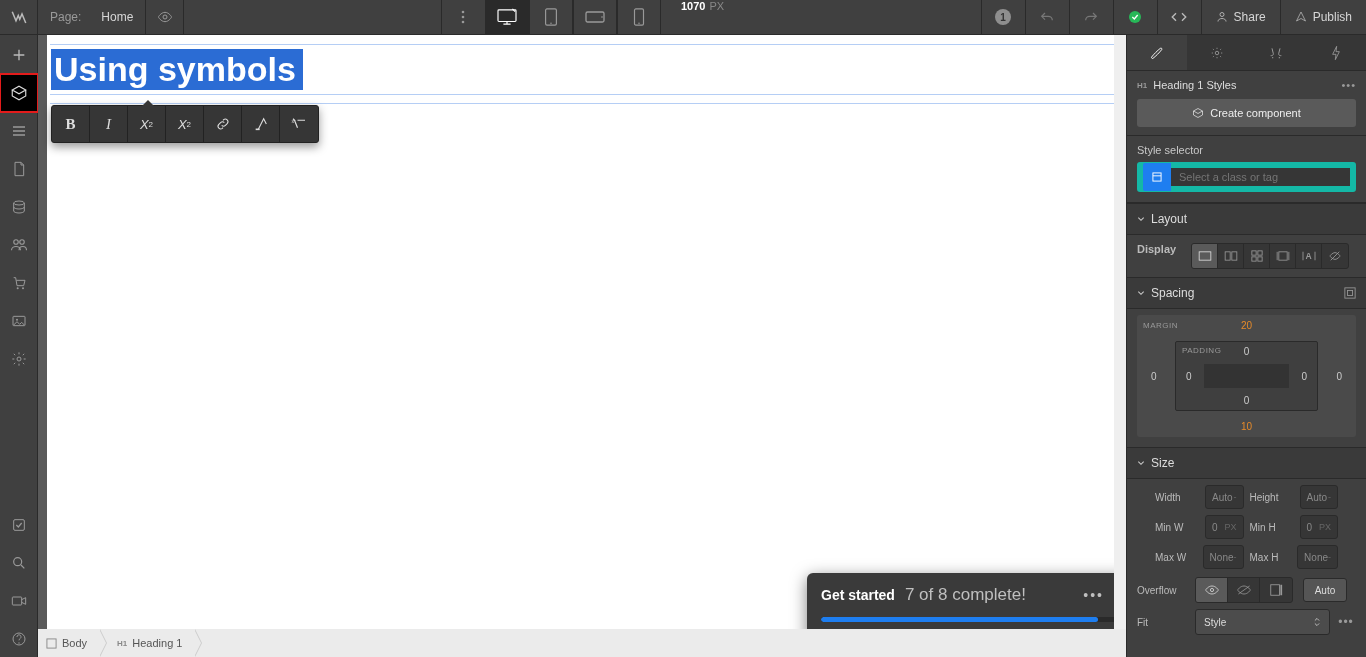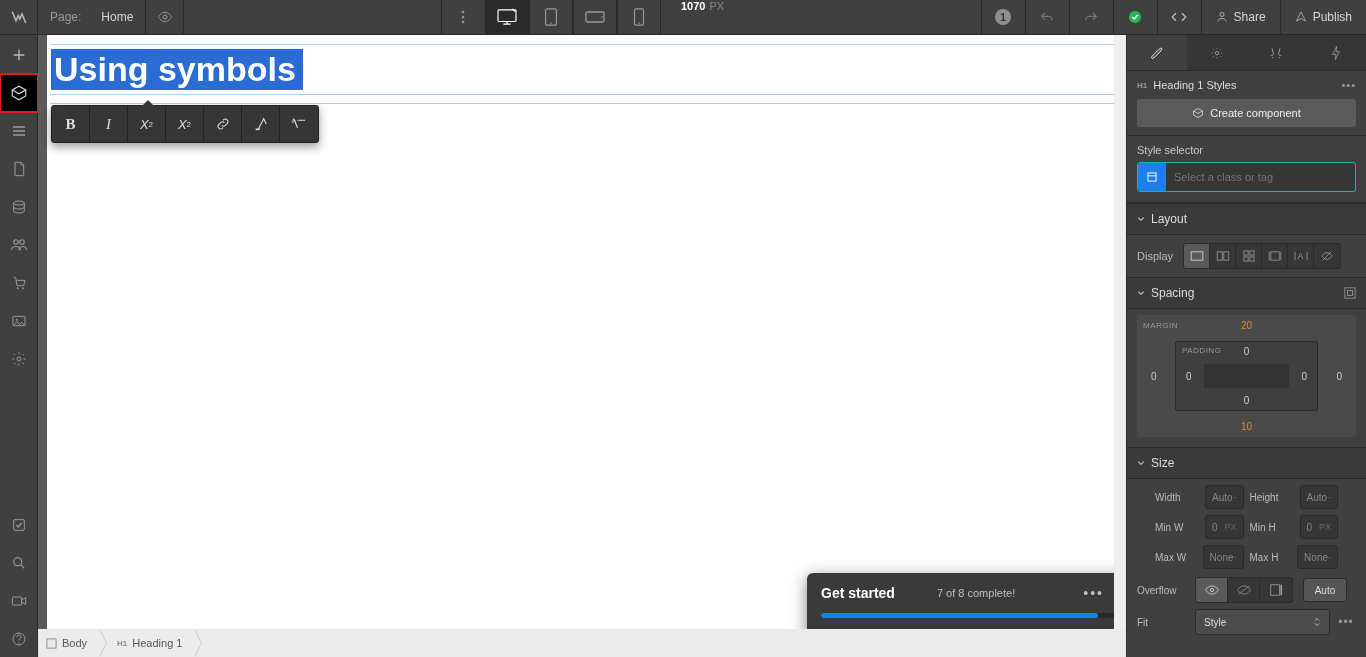--- a/index.html
+++ b/index.html
@@ -47,21 +47,21 @@
 .rt-b{font-weight:700;font-size:15px;}
 .rt-i{font-style:italic;font-size:15px;}
 
 
 .vscroll{position:absolute;right:0;top:0;width:12px;height:100%;background:#efefef;}
 
 
 .onboard{position:absolute;left:760px;top:538px;width:345px;height:68px;background:#3a3a3a;border-radius:6px;box-shadow:0 4px 16px rgba(0,0,0,0.5);padding:12px 14px 8px;}
 .onboard-top{display:flex;align-items:center;gap:10px;}
 .ob-title{color:#fff;font-size:14px;font-weight:600;}
-.ob-status{color:#bfbfbf;font-size:11px;margin-left:32px;}
+.ob-status{color:#bfbfbf;font-size:17px;}
 .ob-dots{margin-left:auto;color:#bfbfbf;letter-spacing:2px;font-size:14px;}
 .ob-chev{margin-left:10px;}
 .progress{margin-top:12px;height:5px;background:#2a2a2a;border-radius:3px;overflow:hidden;}
 .progress-fill{height:100%;background:#1e7ef0;width:87.5%;border-radius:3px;}
 
 
 .breadcrumb{position:absolute;left:38px;right:240px;bottom:0;height:28px;background:#ebebeb;display:flex;align-items:center;font-size:11px;color:#555;}
 .bc-item{display:flex;align-items:center;gap:5px;padding:0 12px 0 8px;height:28px;position:relative;}
 .bc-item::after{content:"";position:absolute;right:-7px;top:0;width:0;height:0;border-top:14px solid transparent;border-bottom:14px solid transparent;border-left:7px solid #ebebeb;filter:drop-shadow(1px 0 0 #ccc);}
 .bc-tag{font-size:8px;font-weight:700;color:#888;}
@@ -72,29 +72,29 @@
 .rp-tab{flex:1;display:flex;align-items:center;justify-content:center;background:#363636;}
 .rp-tab.active{background:#404040;}
 
 .rp-section{border-bottom:1px solid #2a2a2a;}
 .rp-header-row{display:flex;align-items:center;padding:8px 10px;font-size:11px;color:#ddd;}
 .rp-tag{font-size:8px;color:#999;font-weight:700;margin-right:6px;}
 .rp-more{margin-left:auto;color:#999;letter-spacing:1px;font-size:11px;}
 .create-comp-btn{margin:0 10px 8px;background:#5a5a5a;height:28px;border-radius:3px;display:flex;align-items:center;justify-content:center;gap:6px;color:#eee;font-size:11px;}
 
 .rp-sub-label{padding:8px 10px 6px;color:#c8c8c8;font-size:11px;}
-.style-selector{margin:0 10px 10px;height:30px;background:#363636;border:1px solid #14b8a6;border-radius:3px;display:flex;align-items:center;}
+.style-selector{margin:0 10px 10px;height:30px;background:#363636;border:6px solid #14b8a6;border-radius:3px;display:flex;align-items:center;}
 .style-selector .prefix{width:28px;height:28px;background:#1e7ef0;display:flex;align-items:center;justify-content:center;border-radius:2px 0 0 2px;}
 .style-selector input{background:transparent;border:none;color:#888;font-size:11px;padding:0 8px;outline:none;flex:1;}
 
 .rp-section-head{display:flex;align-items:center;padding:8px 10px;font-size:12px;color:#ddd;background:#3a3a3a;border-top:1px solid #2a2a2a;border-bottom:1px solid #2a2a2a;}
 .rp-section-head .caret{margin-right:6px;}
 .rp-section-head .head-icon{margin-left:auto;}
 
-.display-row{display:flex;align-items:center;padding:8px 10px;}
+.display-row{display:flex;align-items:flex-start;padding:8px 10px;gap:8px;font-weight:bold;}
 .display-row .lbl{color:#bbb;font-size:11px;width:46px;}
 .disp-opts{display:flex;background:#363636;border:1px solid #2a2a2a;border-radius:3px;overflow:hidden;}
 .disp-opt{width:26px;height:24px;display:flex;align-items:center;justify-content:center;border-right:1px solid #2a2a2a;}
 .disp-opt:last-child{border-right:none;}
 .disp-opt.active{background:#5a5a5a;}
 
 
 .spacing-box{margin:6px 10px 10px;position:relative;height:122px;background:#4a4a4a;border-radius:3px;}
 .sp-label{position:absolute;font-size:8px;color:#999;font-weight:400;letter-spacing:0.5px;}
 .sp-margin{left:6px;top:6px;}

